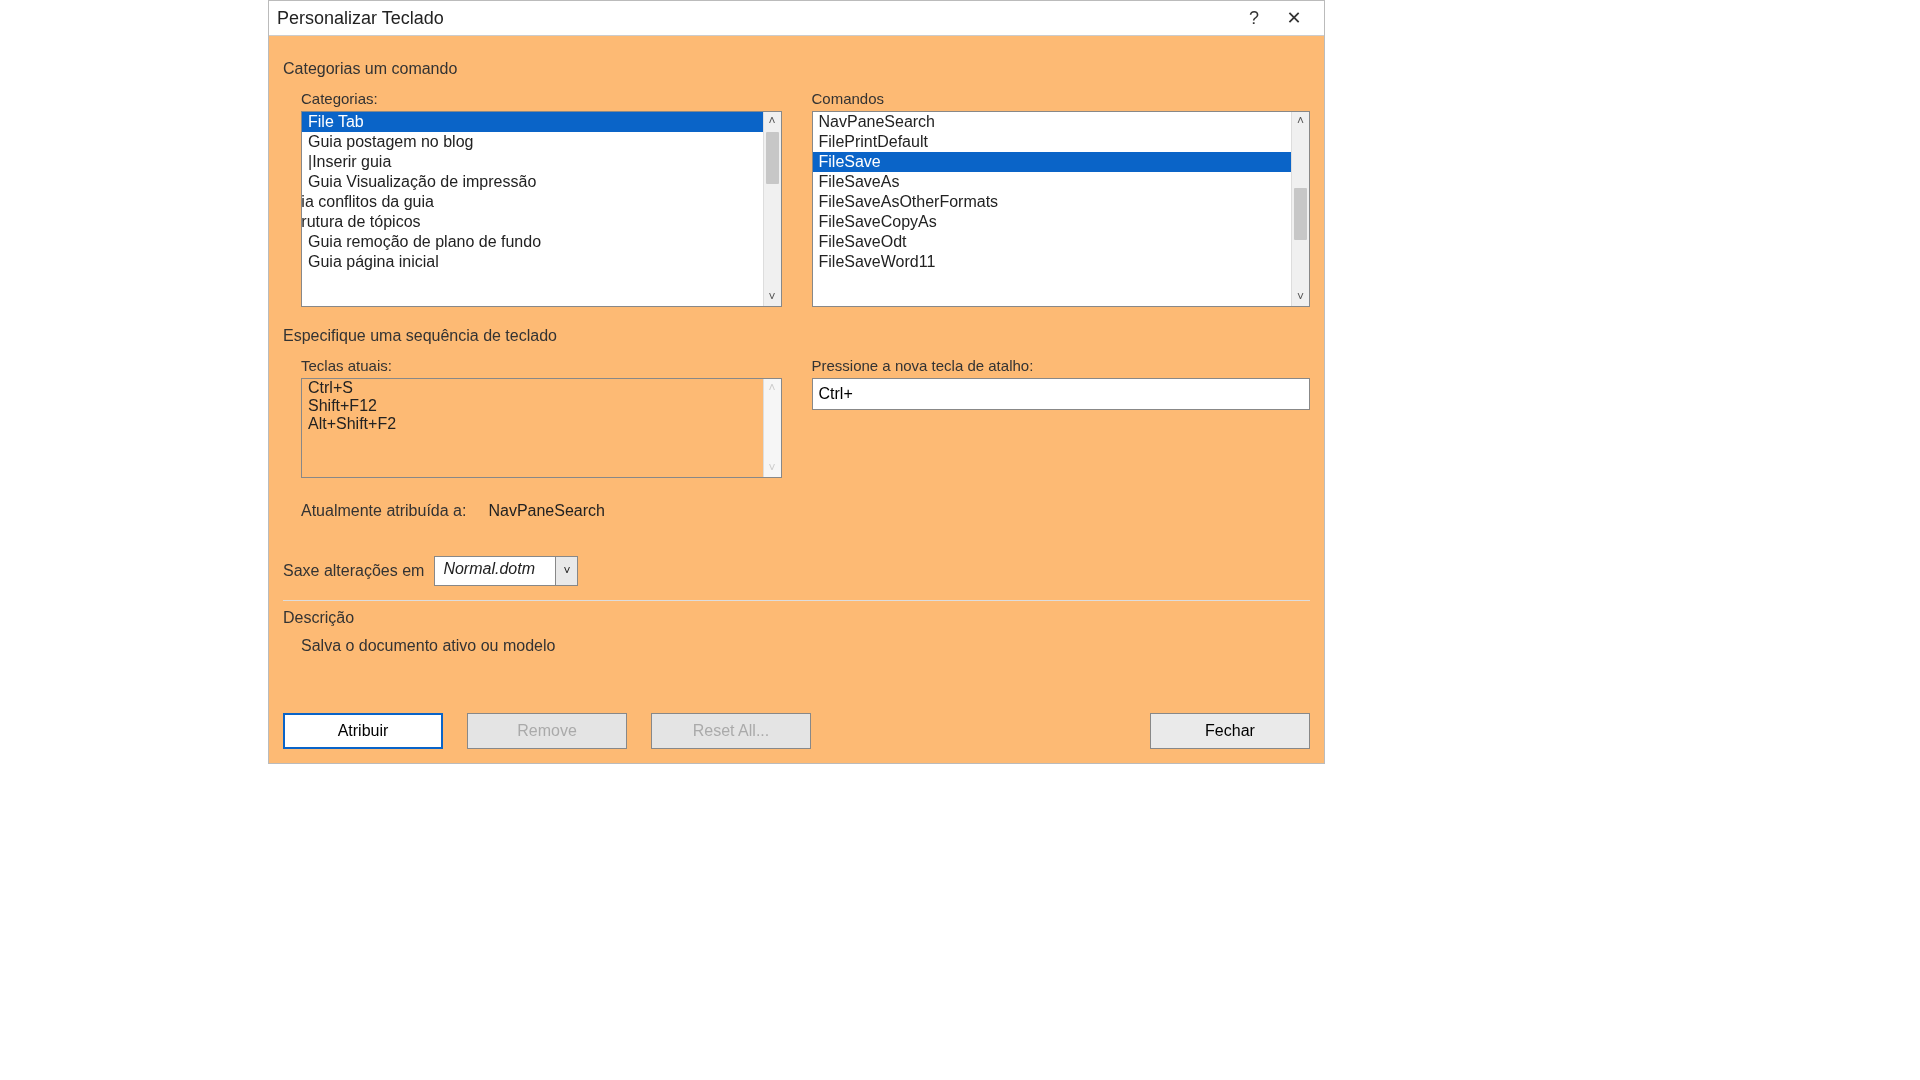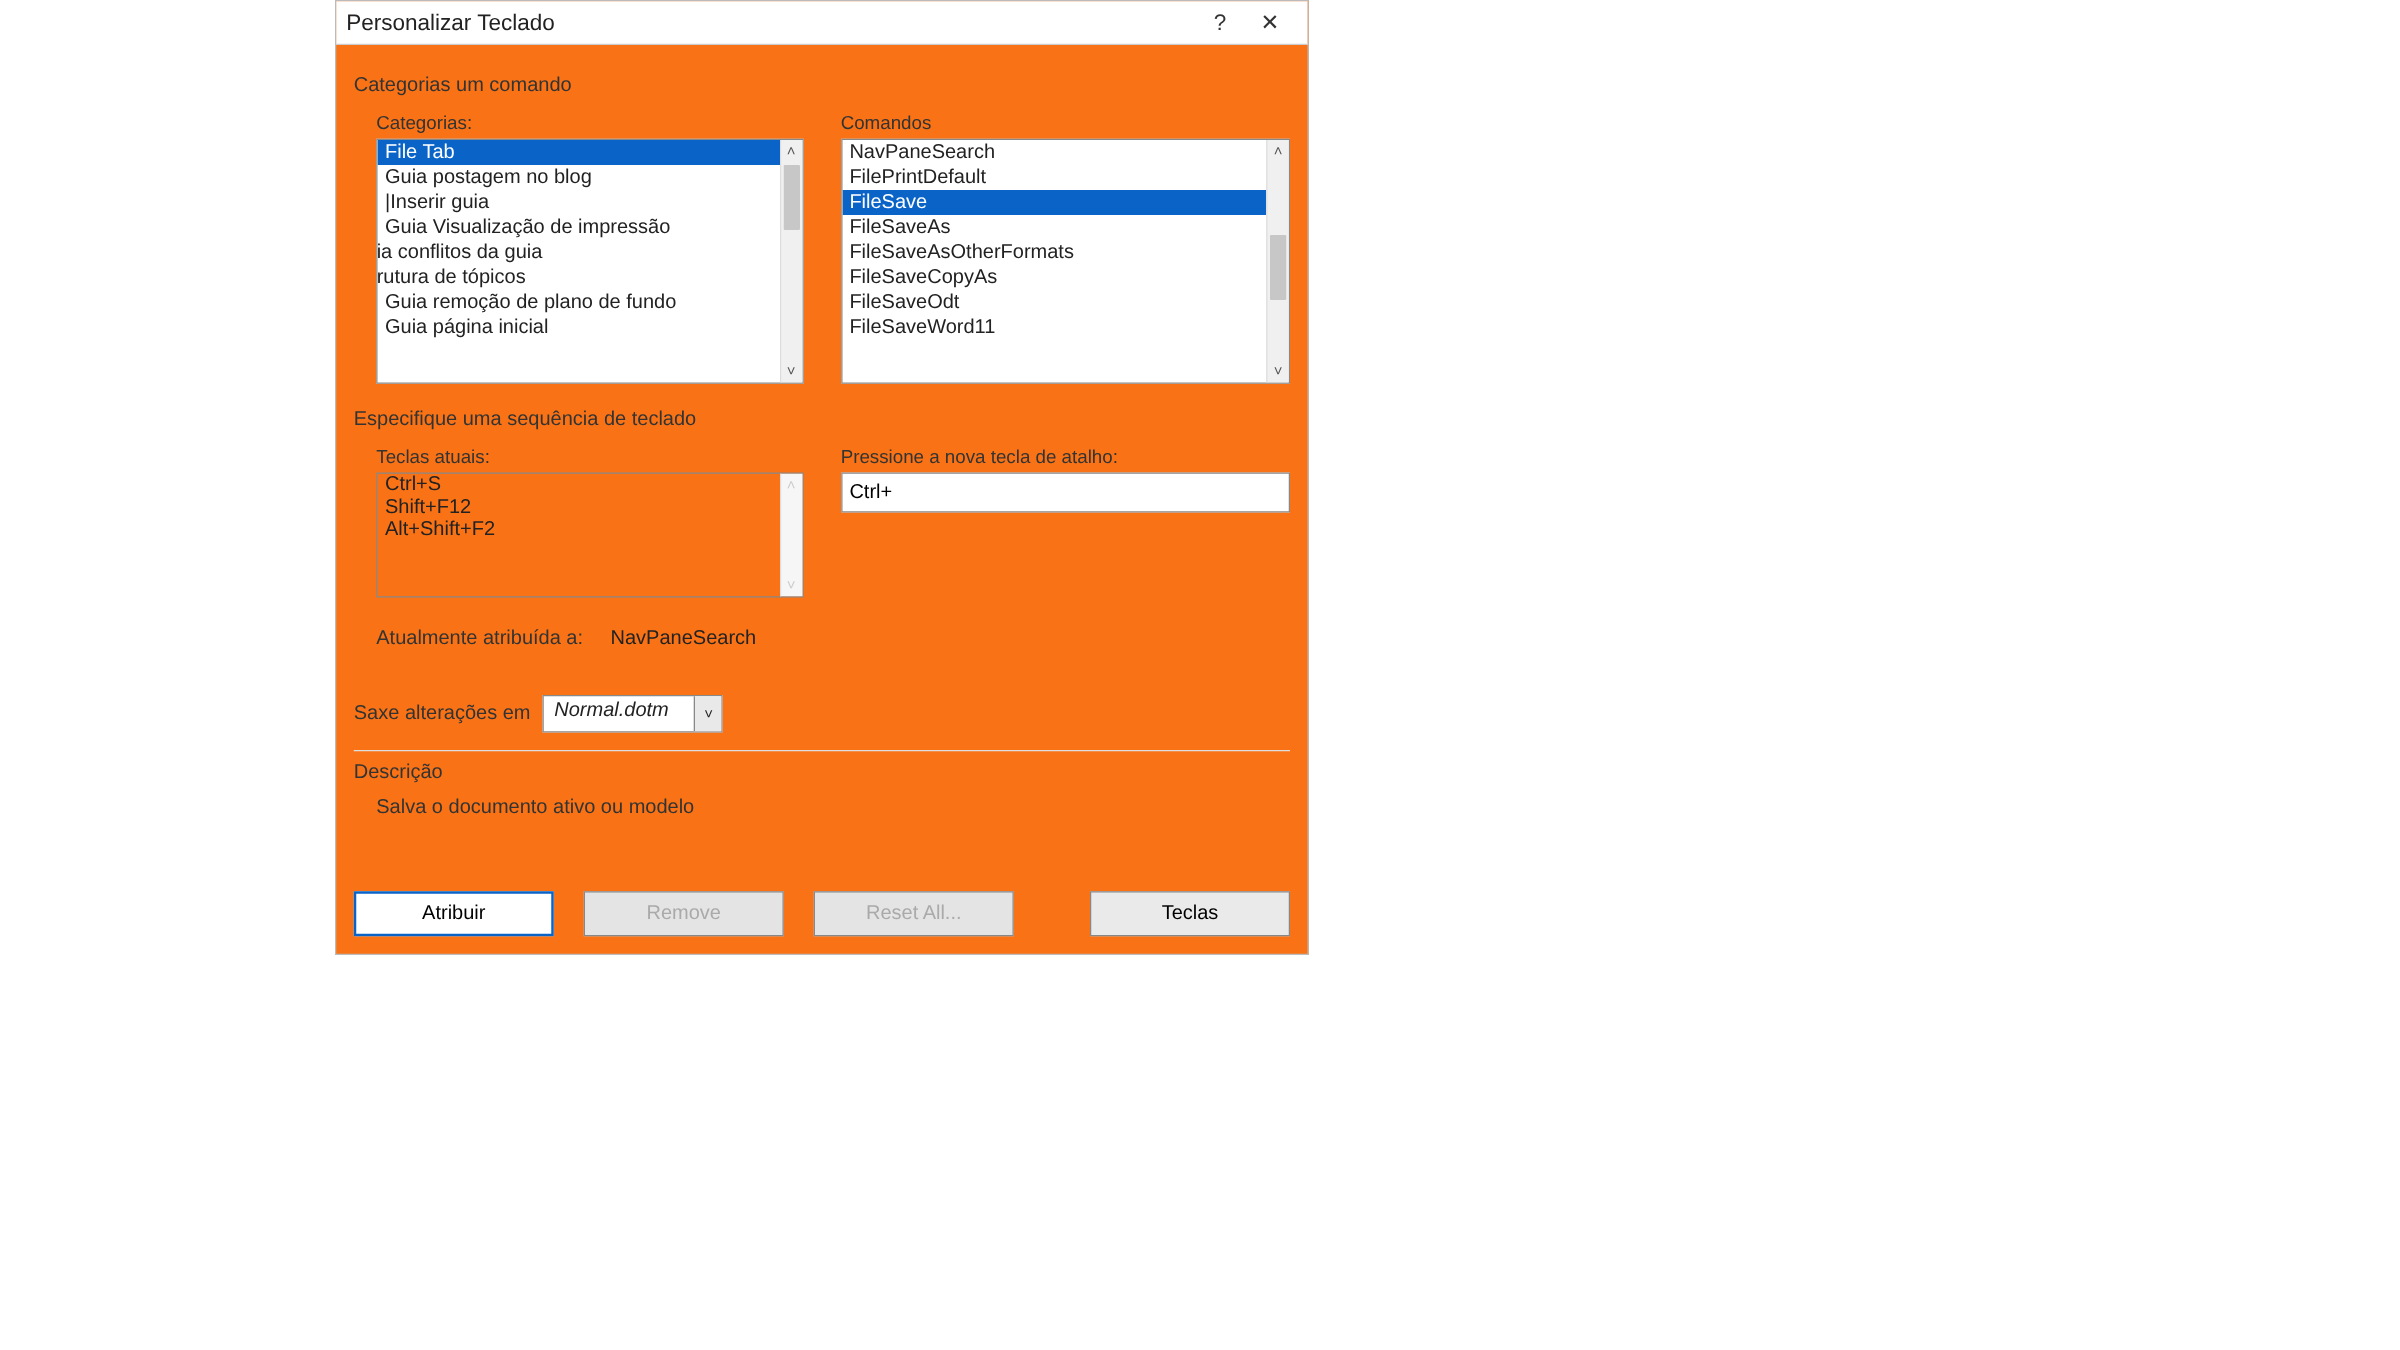--- a/index.html
+++ b/index.html
@@ -9,22 +9,22 @@
     background: #fff;
     color: #222;
     width: 1920px;
     height: 1080px;
     position: relative;
   }
   .dialog {
     position: absolute;
     left: 268px;
     top: 0;
-    width: 779px;
-    background: #f97316;
+    width: 1057px;
+    background: #fdba74;
     border: 1px solid #bbb;
   }
   .titlebar {
     display: flex;
     align-items: center;
     padding: 6px 10px 6px 8px;
     border-bottom: 1px solid #ccc;
     background: #fff;
   }
   .titlebar .title {
@@ -298,17 +298,17 @@
     <hr class="sep">
 
     <div class="section-label" style="margin-top:4px;">Descrição</div>
     <div class="desc-text">Salva o documento ativo ou modelo</div>
 
     <div class="button-row">
       <button class="btn primary">Atribuir</button>
       <button class="btn disabled">Remove</button>
       <button class="btn disabled">Reset All...</button>
       <div class="spacer"></div>
-      <button class="btn">Teclas</button>
+      <button class="btn">Fechar</button>
     </div>
 
   </div>
 </div>
 
 </body></html>

